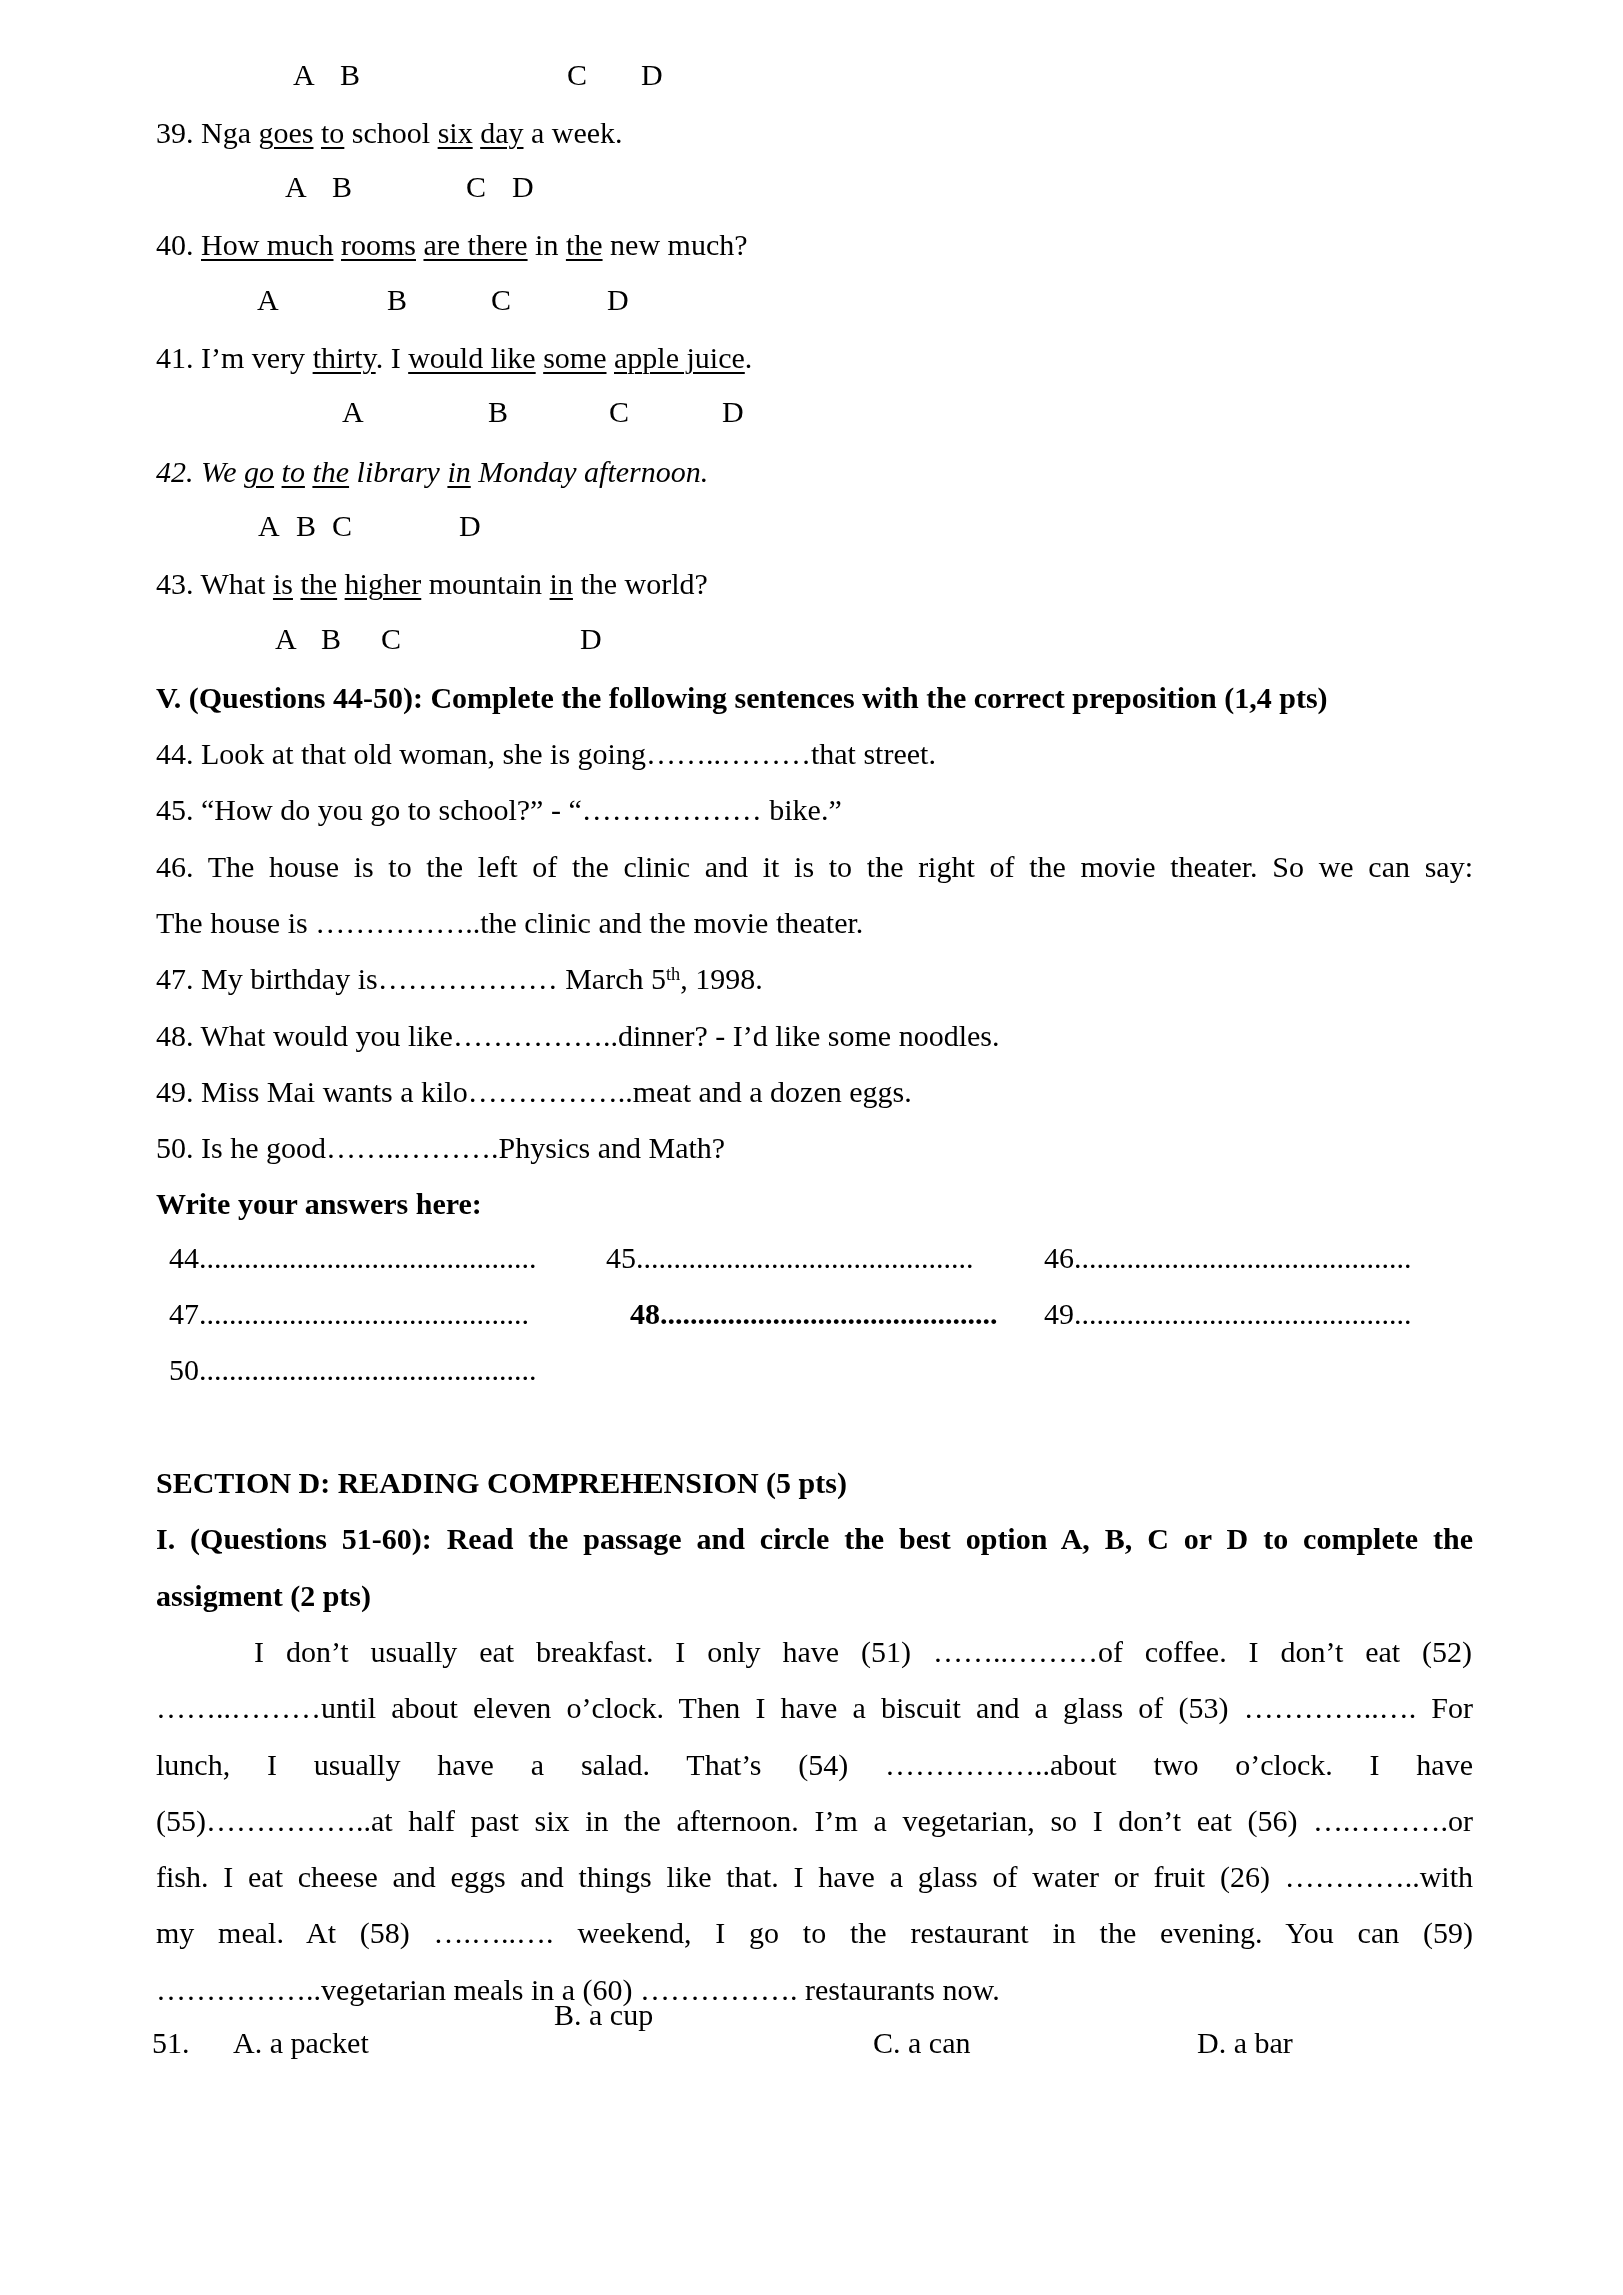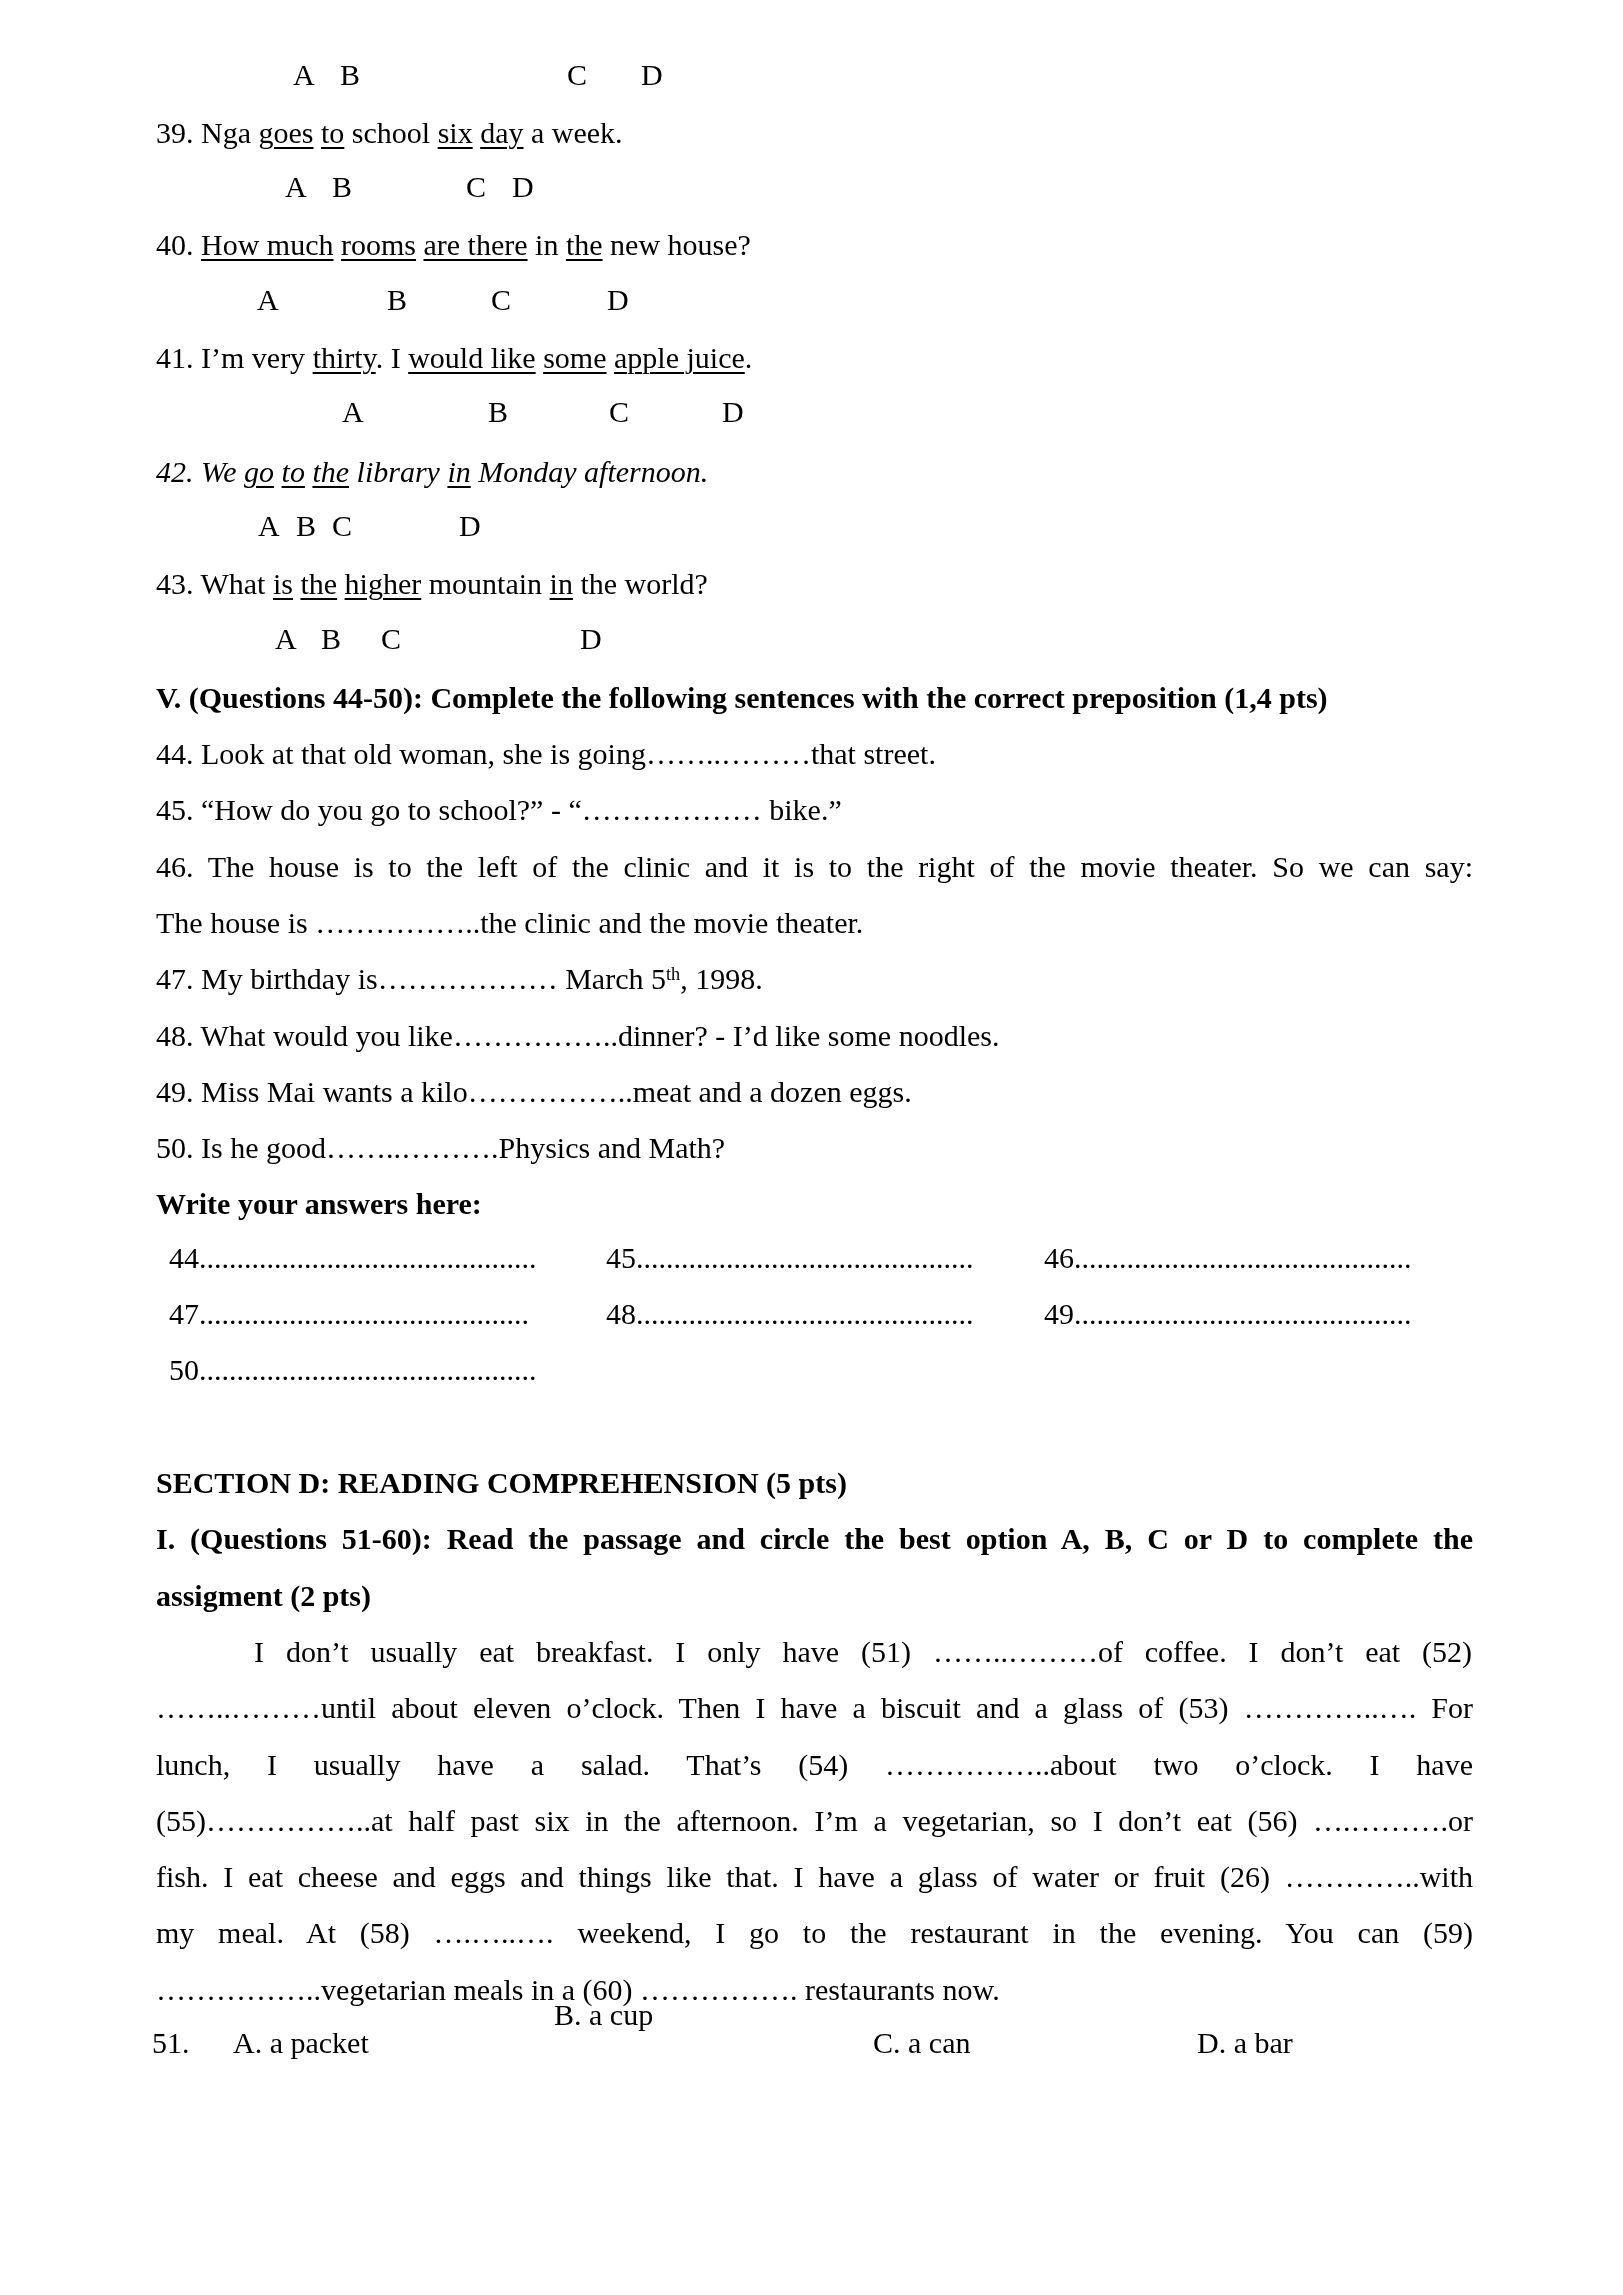--- a/index.html
+++ b/index.html
@@ -25,21 +25,21 @@
 
 <div class="line" style="top:113px;">
   <span>39. </span><span>Nga </span><u>goes</u><span> </span><u>to</u><span> school </span><u>six</u><span> </span><u>day</u><span> a week.</span>
 </div>
 <span class="lbl" style="left:285px;top:170px;">A</span>
 <span class="lbl" style="left:332px;top:170px;">B</span>
 <span class="lbl" style="left:466px;top:170px;">C</span>
 <span class="lbl" style="left:512px;top:170px;">D</span>
 
 <div class="line" style="top:225px;">
-  <span>40. </span><u>How much</u><span> </span><u>rooms</u><span> </span><u>are there</u><span> in </span><u>the</u><span> new house?</span>
+  <span>40. </span><u>How much</u><span> </span><u>rooms</u><span> </span><u>are there</u><span> in </span><u>the</u><span> new much?</span>
 </div>
 <span class="lbl" style="left:257px;top:283px;">A</span>
 <span class="lbl" style="left:387px;top:283px;">B</span>
 <span class="lbl" style="left:491px;top:283px;">C</span>
 <span class="lbl" style="left:607px;top:283px;">D</span>
 
 <div class="line" style="top:338px;">
   <span>41. </span><span>I’m very </span><u>thirty</u><span>. I </span><u>would like</u><span> </span><u>some</u><span> </span><u>apple juice</u><span>.</span>
 </div>
 <span class="lbl" style="left:342px;top:395px;">A</span>
@@ -74,21 +74,21 @@
 <div class="line" style="top:1016px;">48. What would you like……………..dinner? - I’d like some noodles.</div>
 <div class="line" style="top:1072px;">49. Miss Mai wants a kilo……………..meat and a dozen eggs.</div>
 <div class="line" style="top:1128px;">50. Is he good……..……….Physics and Math?</div>
 
 <div class="line bold" style="top:1184px;">Write your answers here:</div>
 
 <span class="ans" style="left:169px;top:1241px;">44.............................................</span>
 <span class="ans" style="left:606px;top:1241px;">45.............................................</span>
 <span class="ans" style="left:1044px;top:1241px;">46.............................................</span>
 <span class="ans" style="left:169px;top:1297px;">47............................................</span>
-<span class="ans" style="left:606px;top:1297px;">48.............................................</span>
+<span class="ans" style="left:630px;top:1297px;font-weight:bold;">48.............................................</span>
 <span class="ans" style="left:1044px;top:1297px;">49.............................................</span>
 <span class="ans" style="left:169px;top:1353px;">50.............................................</span>
 
 <div class="line bold" style="top:1463px;text-align:right;">SECTION D: READING COMPREHENSION (5 pts)</div>
 <div class="line bold full justify" style="top:1519px;">I. (Questions 51-60): Read the passage and circle the best option A, B, C or D to complete the</div>
 <div class="line bold" style="top:1576px;">assigment (2 pts)</div>
 
 <div class="line justify" style="top:1632px; left:254px; width:1218px;">I don’t usually eat breakfast. I only have (51) ……..………of coffee. I don’t eat (52)</div>
 <div class="line full justify" style="top:1688px;">……..………until about eleven o’clock. Then I have a biscuit and a glass of (53) …………..…. For</div>
 <div class="line full justify" style="top:1745px;">lunch, I usually have a salad. That’s (54) ……………..about two o’clock. I have</div>

